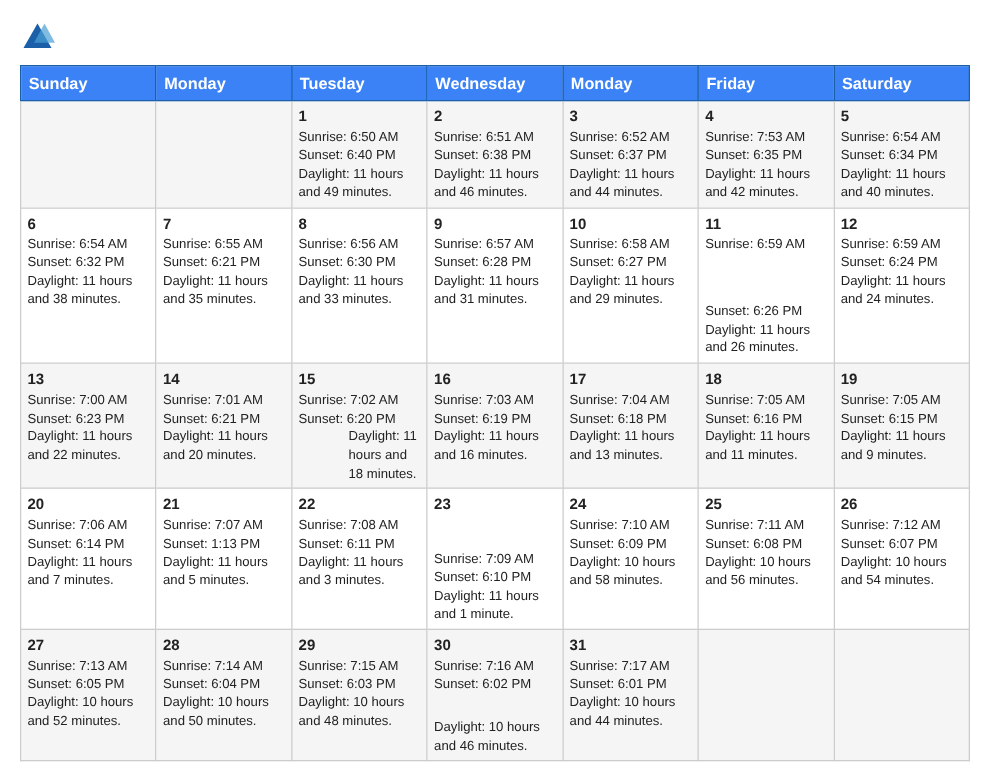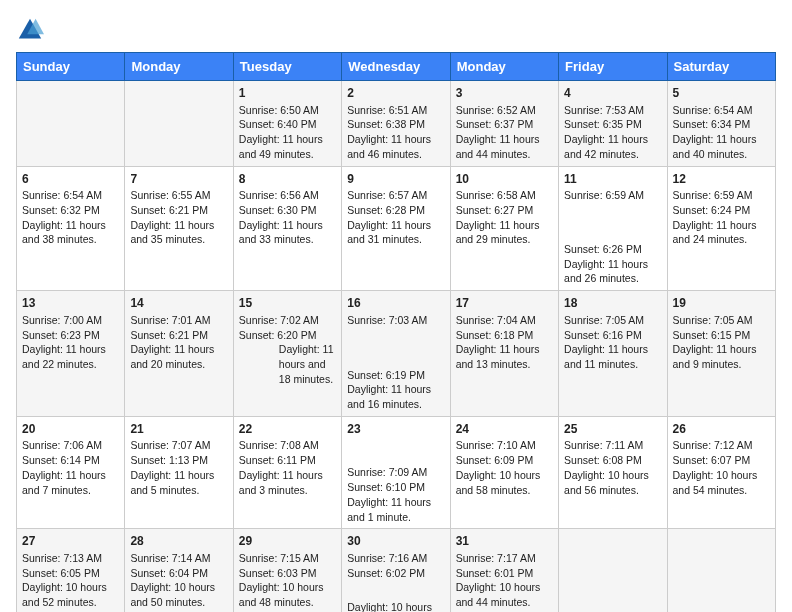--- a/index.html
+++ b/index.html
@@ -213,21 +213,21 @@
         </td>
         <td>
           <span class="day-num">15</span>
           <span style="display: block;">Sunrise: 7:02 AM</span>
           <span style="display: block;">Sunset: 6:20 PM</span>
           <span style="display: block; margin-left: 40px;">Daylight: 11 hours and 18 minutes.</span>
         </td>
         <td>
           <span class="day-num">16</span>
           <span style="display: block;">Sunrise: 7:03 AM</span>
-          <span style="display: block; margin-top: 40px;">Sunset: 6:19 PM</span>
+          <span style="display: block;">Sunset: 6:19 PM</span>
           <span style="display: block;">Daylight: 11 hours and 16 minutes.</span>
         </td>
         <td>
           <span class="day-num">17</span>
           <span style="display: block;">Sunrise: 7:04 AM</span>
           <span style="display: block;">Sunset: 6:18 PM</span>
           <span style="display: block;">Daylight: 11 hours and 13 minutes.</span>
         </td>
         <td>
           <span class="day-num">18</span>

